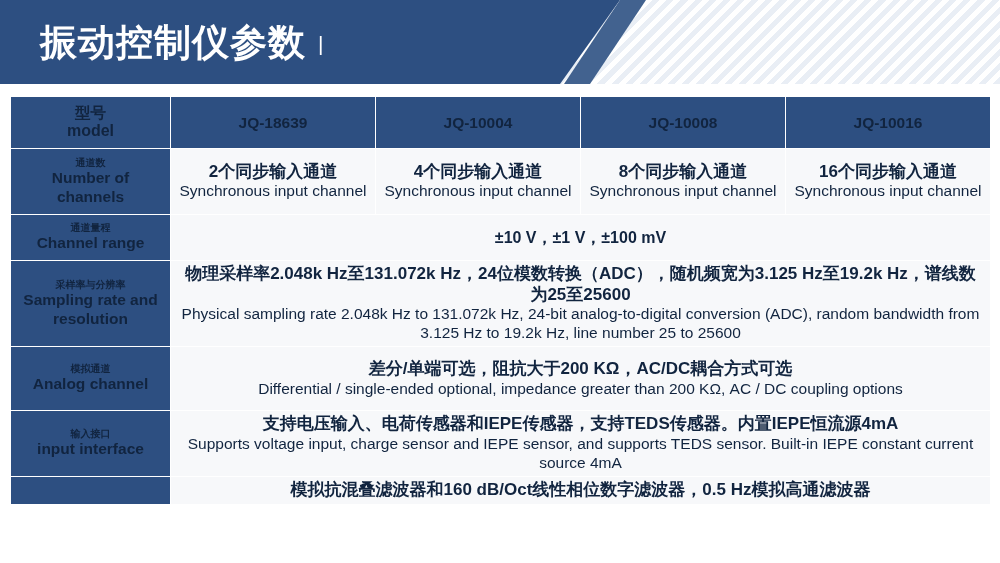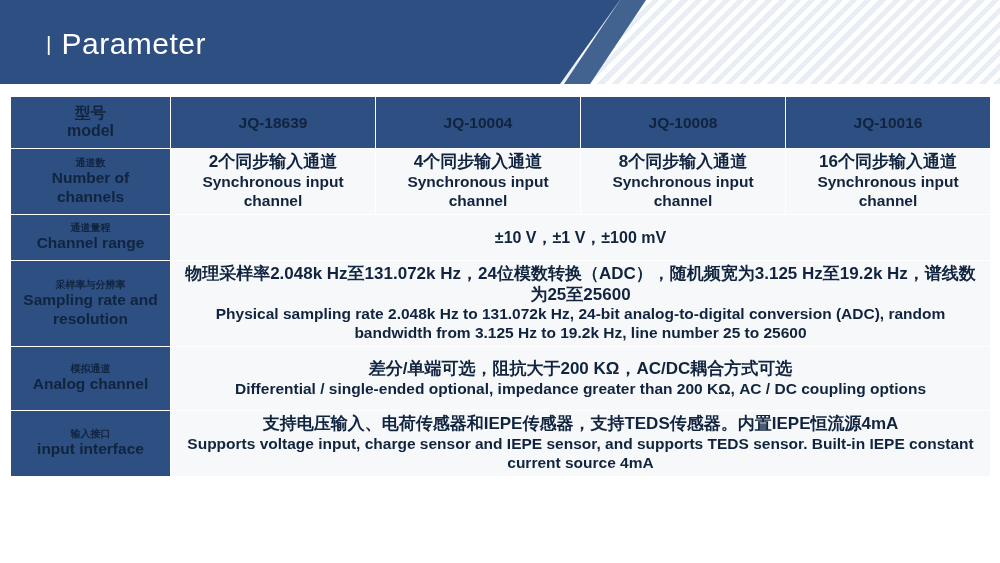--- a/index.html
+++ b/index.html
@@ -150,21 +150,21 @@
   td.label .en { display: block; font-size: 15.5px; }
 
   
   td.val {
     background: #f7f8fa;
     text-align: center;
     line-height: 1.22;
     font-weight: bold;
   }
   td.val .cn { display: block; font-size: 17px; }
-  td.val .en { display: block; font-size: 15.5px; font-weight: bold; }
+  td.val .en { display: block; font-size: 15.5px; font-weight: normal; }
   td.val .one { display: block; font-size: 16px; }
 
   .rowh-ch  { height: 66px; }
   .rowh-rng { height: 46px; }
   .rowh-sr  { height: 84px; }
   .rowh-an  { height: 64px; }
   .rowh-ii  { height: 62px; }
   .rowh-cut { height: 24px; }
 
   td.val.clip {
@@ -172,22 +172,22 @@
   }
 </style>
 </head>
 <body>
 
 <div id="header">
   <div id="header-stripes"></div>
   <div id="header-band"></div>
   <div id="header-band-edge"></div>
   <div id="header-title-wrap">
+    <span id="title-cn">振动控制仪参数</span>
     <span id="title-sep">|</span>
-    <span id="title-en">Parameter</span>
   </div>
 </div>
 
 <table id="spec-table">
   <colgroup>
     <col class="c-label">
     <col class="c-val">
     <col class="c-val">
     <col class="c-val">
     <col class="c-val">
@@ -265,14 +265,23 @@
       <td class="label">
         <span class="cn">输入接口</span>
         <span class="en">input interface</span>
       </td>
       <td class="val" colspan="4">
         <span class="cn">支持电压输入、电荷传感器和IEPE传感器，支持TEDS传感器。内置IEPE恒流源4mA</span>
         <span class="en">Supports voltage input, charge sensor and IEPE sensor, and supports TEDS sensor. Built-in IEPE constant current source 4mA</span>
       </td>
     </tr>
 
+    <tr class="rowh-cut">
+      <td class="label">
+        <span class="cn"></span>
+        <span class="en"></span>
+      </td>
+      <td class="val clip" colspan="4">
+        <span class="cn">模拟抗混叠滤波器和160 dB/Oct线性相位数字滤波器，0.5 Hz模拟高通滤波器</span>
+      </td>
+    </tr>
   </tbody>
 </table>
 
 </body></html>

